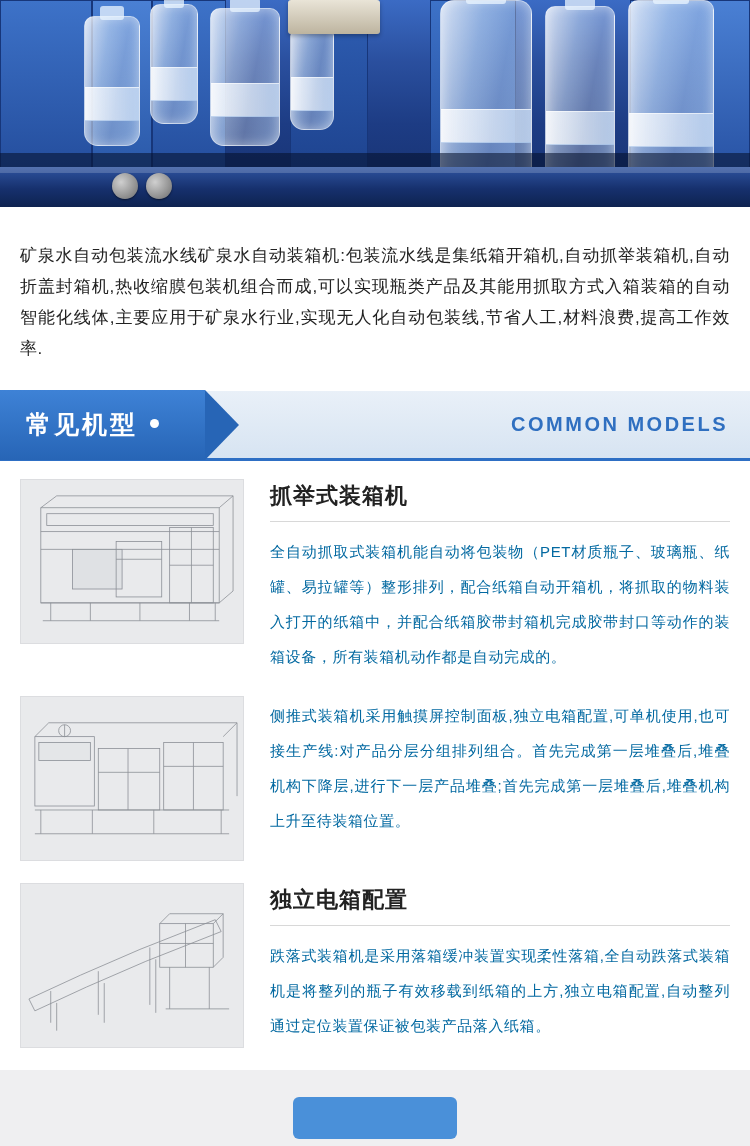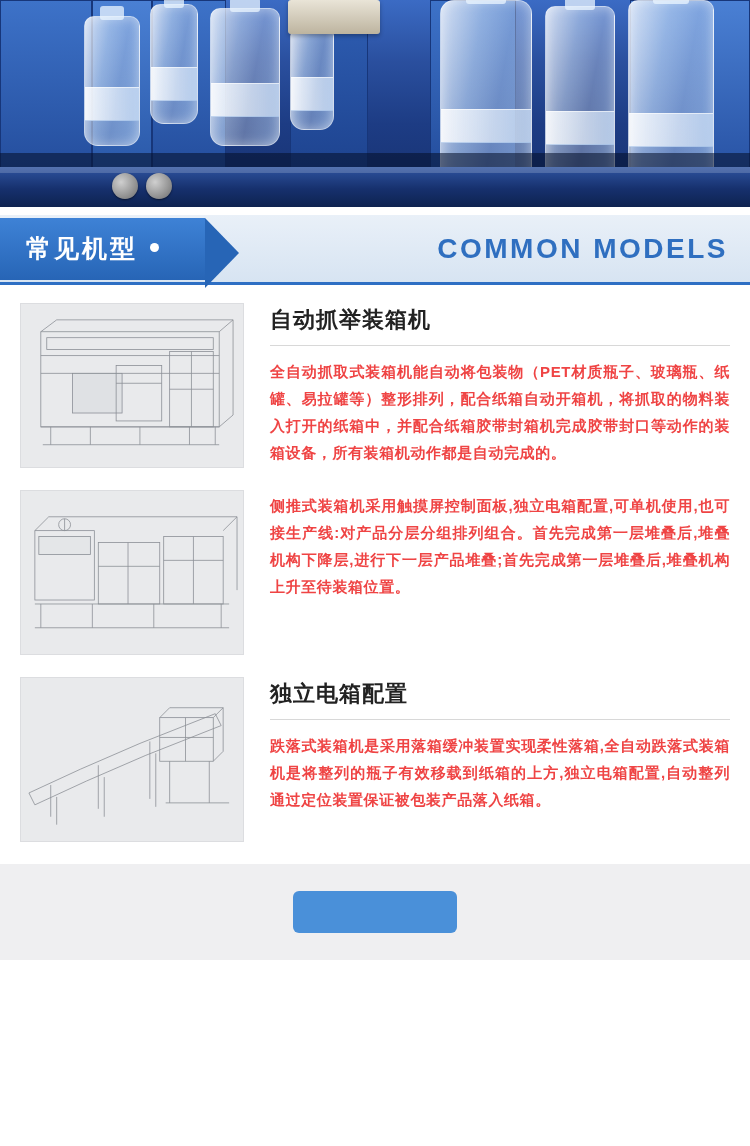--- a/index.html
+++ b/index.html
@@ -121,21 +121,21 @@
     width: 750px;
     height: 70px;
     margin-top: 8px;
     background: linear-gradient(180deg, #e9f0f8 0%, #d7e4f2 100%);
     border-bottom: 3px solid #2e6fc4;
     display: flex;
     align-items: center;
   }
   .banner-left {
     position: relative;
-    height: 62px;
+    height: 70px;
     background: linear-gradient(180deg, #3e82d6 0%, #2765b6 100%);
     display: flex;
     align-items: center;
     padding: 0 46px 0 26px;
     color: #ffffff;
   }
   .banner-left::after {
     content: "";
     position: absolute;
     right: -34px; top: 0;
@@ -154,21 +154,21 @@
     width: 9px; height: 9px;
     border-radius: 50%;
     background: #ffffff;
     margin-left: 12px;
     margin-bottom: 2px;
   }
   .banner-en {
     flex: 1;
     text-align: right;
     padding-right: 22px;
-    font-size: 28px;
+    font-size: 20px;
     font-weight: bold;
     letter-spacing: 2.5px;
     color: #2f6fc0;
   }
 
   
   .models { padding: 18px 20px 0 20px; }
   .model {
     display: flex;
     gap: 26px;
@@ -191,25 +191,24 @@
     font-size: 22px;
     font-weight: bold;
     color: #222222;
     letter-spacing: 1px;
     padding-bottom: 10px;
     border-bottom: 1px solid #d8d8d8;
     margin-bottom: 12px;
   }
   .model-desc {
     font-size: 15px;
-    line-height: 27px;
-    color: #ef4444;
+    line-height: 35px;
+    color: #0369a1;
     letter-spacing: .6px;
     text-align: justify;
-    font-weight: bold;
   }
 
   
   .footer {
     margin-top: 14px;
     width: 750px;
     height: 96px;
     background: #efeff1;
     display: flex;
     align-items: center;
@@ -262,20 +261,21 @@
 
     <div class="arm"></div>
     <div class="dark-strip"></div>
     <div class="conveyor">
       <div class="conveyor-top"></div>
     </div>
     <div class="roller" style="left:112px"></div>
     <div class="roller" style="left:146px"></div>
   </div>
 
+  <p class="intro">矿泉水自动包装流水线矿泉水自动装箱机:包装流水线是集纸箱开箱机,自动抓举装箱机,自动折盖封箱机,热收缩膜包装机组合而成,可以实现瓶类产品及其能用抓取方式入箱装箱的自动智能化线体,主要应用于矿泉水行业,实现无人化自动包装线,节省人工,材料浪费,提高工作效率.</p>
 
   <div class="banner">
     <div class="banner-left">
       <span class="banner-cn">常见机型</span>
       <span class="banner-dot"></span>
     </div>
     <div class="banner-en">COMMON MODELS</div>
   </div>
 
   <div class="models">
@@ -301,21 +301,21 @@
             <line x1="170" y1="124" x2="170" y2="142"></line>
             <line x1="196" y1="124" x2="196" y2="142"></line>
             <line x1="22" y1="142" x2="200" y2="142"></line>
             <polyline points="20,28 36,16 214,16 200,28"></polyline>
             <line x1="214" y1="16" x2="214" y2="112"></line>
             <line x1="200" y1="124" x2="214" y2="112"></line>
           </g>
         </svg>
       </div>
       <div class="model-body">
-        <div class="model-title">自动抓举装箱机</div>
+        <div class="model-title">抓举式装箱机</div>
         <div class="model-desc">全自动抓取式装箱机能自动将包装物（PET材质瓶子、玻璃瓶、纸罐、易拉罐等）整形排列，配合纸箱自动开箱机，将抓取的物料装入打开的纸箱中，并配合纸箱胶带封箱机完成胶带封口等动作的装箱设备，所有装箱机动作都是自动完成的。</div>
       </div>
     </div>
 
     <div class="model">
       <div class="model-thumb">
         <svg class="sketch" viewBox="0 0 224 165">
           <g stroke="#8b8f96" stroke-width="0.8" fill="none">
             <rect x="14" y="40" width="60" height="70"></rect>
             <rect x="18" y="46" width="52" height="18" fill="#e4e6e8"></rect>

